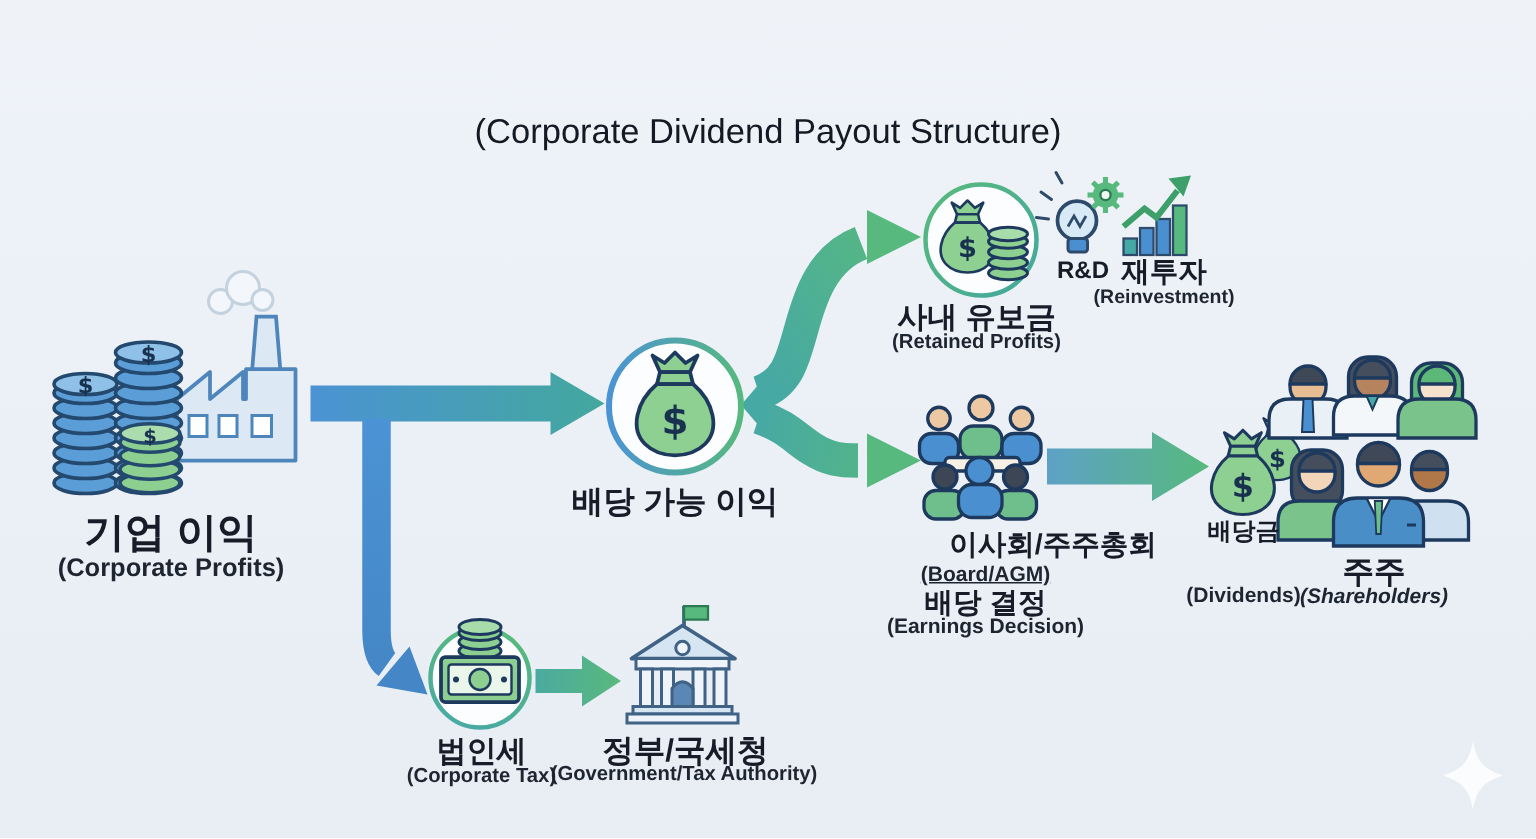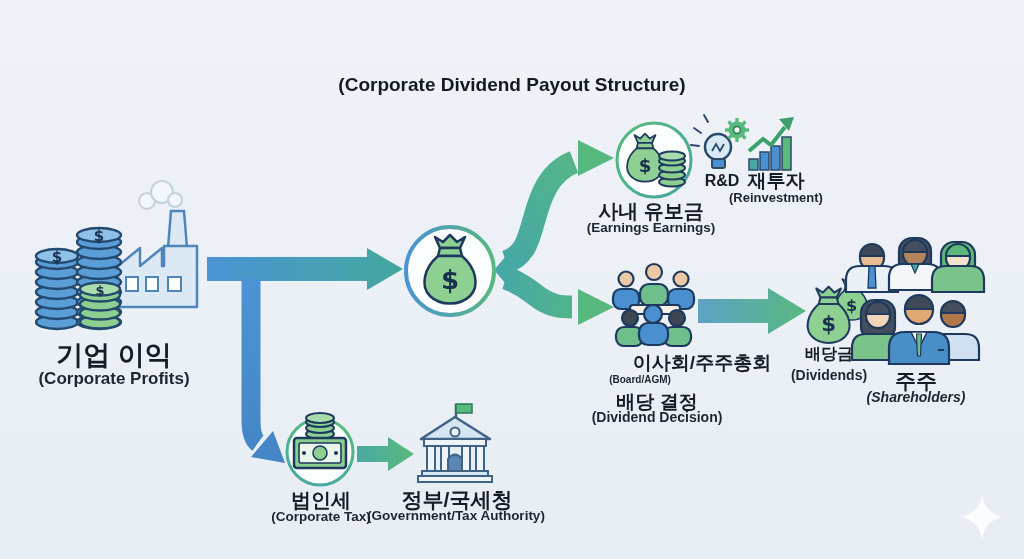--- a/index.html
+++ b/index.html
@@ -1,21 +1,21 @@
 <!DOCTYPE html>
 <html><head>
 <meta charset="utf-8">
 <style>
   html,body{margin:0;padding:0;}
   .stage{position:relative;width:1024px;height:559px;overflow:hidden;
          background:linear-gradient(180deg,#eff3f8 0%,#ebf0f6 60%,#e8edf4 100%);
          font-family:"Liberation Sans","DejaVu Sans",sans-serif;}
   .ttl{position:absolute;left:0;width:100%;text-align:center;color:#141a24;font-weight:800;}
   .ttl-main{top:24px;font-size:40px;letter-spacing:1px;}
-  .ttl-sub{top:74px;font-size:19px;font-weight:700;}
+  .ttl-sub{top:74px;font-size:23px;font-weight:400;}
   .lbl,.sub{position:absolute;transform:translateX(-50%);white-space:nowrap;text-align:center;}
   .lbl{color:#161d28;font-weight:800;}
   .sub{color:#1d2531;font-weight:700;}
   svg{position:absolute;left:0;top:0;}
   svg text{font-family:"DejaVu Sans","Liberation Sans",sans-serif;font-weight:bold;}
 </style>
 </head>
 <body>
 
 <div class="stage">
@@ -248,35 +248,36 @@
     </g>
 
     <path opacity="0.8" fill="#ffffff" d="M982,494 C984.5,508 989,512.5 1002,517 C989,521.5 984.5,526 982,540 C979.5,526 975,521.5 962,517 C975,512.5 979.5,508 982,494 Z"></path>
   </svg>
 
   <div class="ttl ttl-sub">(Corporate Dividend Payout Structure)</div>
 
   <div class="lbl" style="left:114px;top:337px;font-size:27px;">기업 이익</div>
   <div class="sub" style="left:114px;top:369px;font-size:17px;">(Corporate Profits)</div>
 
+  <div class="lbl" style="left:450px;top:320px;font-size:21px;">배당 가능 이익</div>
 
   <div class="lbl" style="left:651px;top:198px;font-size:20px;">사내 유보금</div>
-  <div class="sub" style="left:651px;top:220px;font-size:13.5px;">(Earnings Earnings)</div>
+  <div class="sub" style="left:651px;top:220px;font-size:13.5px;">(Retained Profits)</div>
 
   <div class="lbl" style="left:722px;top:172px;font-size:16px;">R&amp;D</div>
   <div class="lbl" style="left:776px;top:168px;font-size:19px;">재투자</div>
   <div class="sub" style="left:776px;top:190px;font-size:13px;">(Reinvestment)</div>
 
   <div class="lbl" style="left:691px;top:350px;font-size:19px;margin-left:11px;">이사회/주주총회</div>
-  <div class="sub" style="left:640px;top:374px;font-size:10px;">(Board/AGM)</div>
+  <div class="sub" style="left:657px;top:374px;font-size:14px;text-decoration:underline;">(Board/AGM)</div>
   <div class="lbl" style="left:657px;top:389px;font-size:19px;">배당 결정</div>
-  <div class="sub" style="left:657px;top:409px;font-size:14px;">(Dividend Decision)</div>
+  <div class="sub" style="left:657px;top:409px;font-size:14px;">(Earnings Decision)</div>
 
   <div class="lbl" style="left:829px;top:344px;font-size:16px;">배당금</div>
-  <div class="sub" style="left:829px;top:367px;font-size:14px;text-align:center;">(Dividends)</div>
+  <div class="sub" style="left:829px;top:388px;font-size:14px;text-align:center;">(Dividends)</div>
 
   <div class="lbl" style="left:916px;top:367px;font-size:21px;">주주</div>
   <div class="sub" style="left:916px;top:389px;font-size:14px;font-style:italic;">(Shareholders)</div>
 
   <div class="lbl" style="left:321px;top:487px;font-size:20px;">법인세</div>
   <div class="sub" style="left:321px;top:509px;font-size:13.5px;">(Corporate Tax)</div>
 
   <div class="lbl" style="left:457px;top:486px;font-size:21px;">정부/국세청</div>
   <div class="sub" style="left:456px;top:508px;font-size:13.5px;">(Government/Tax Authority)</div>
 

